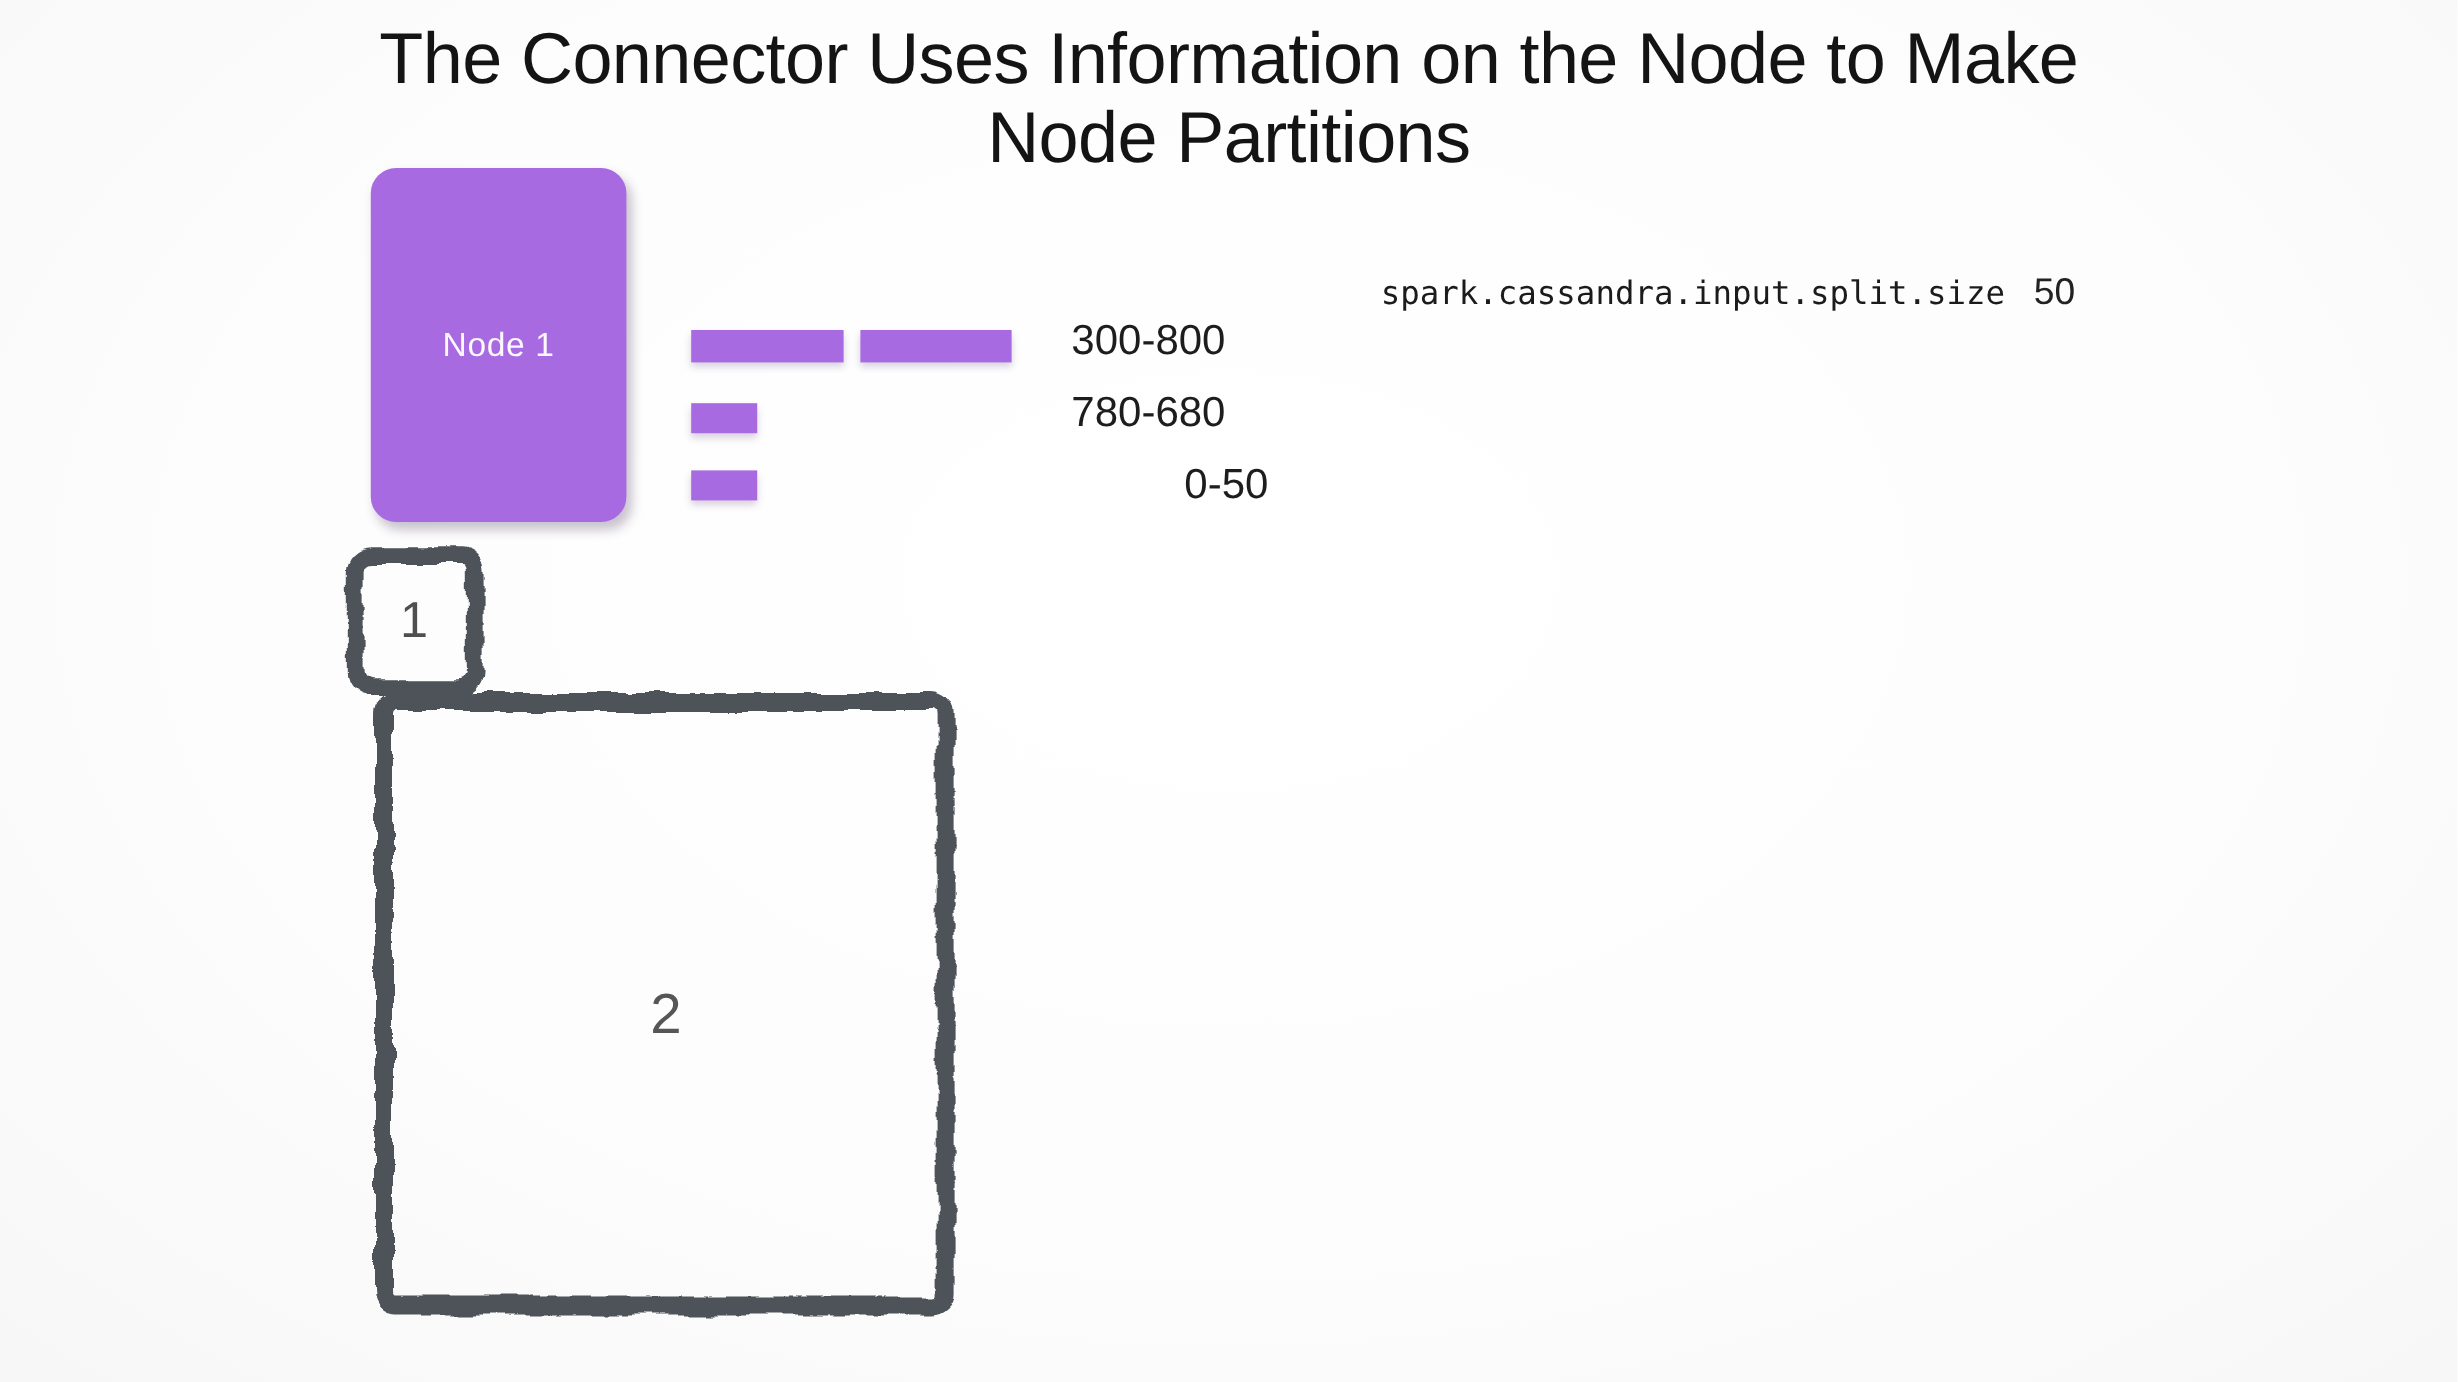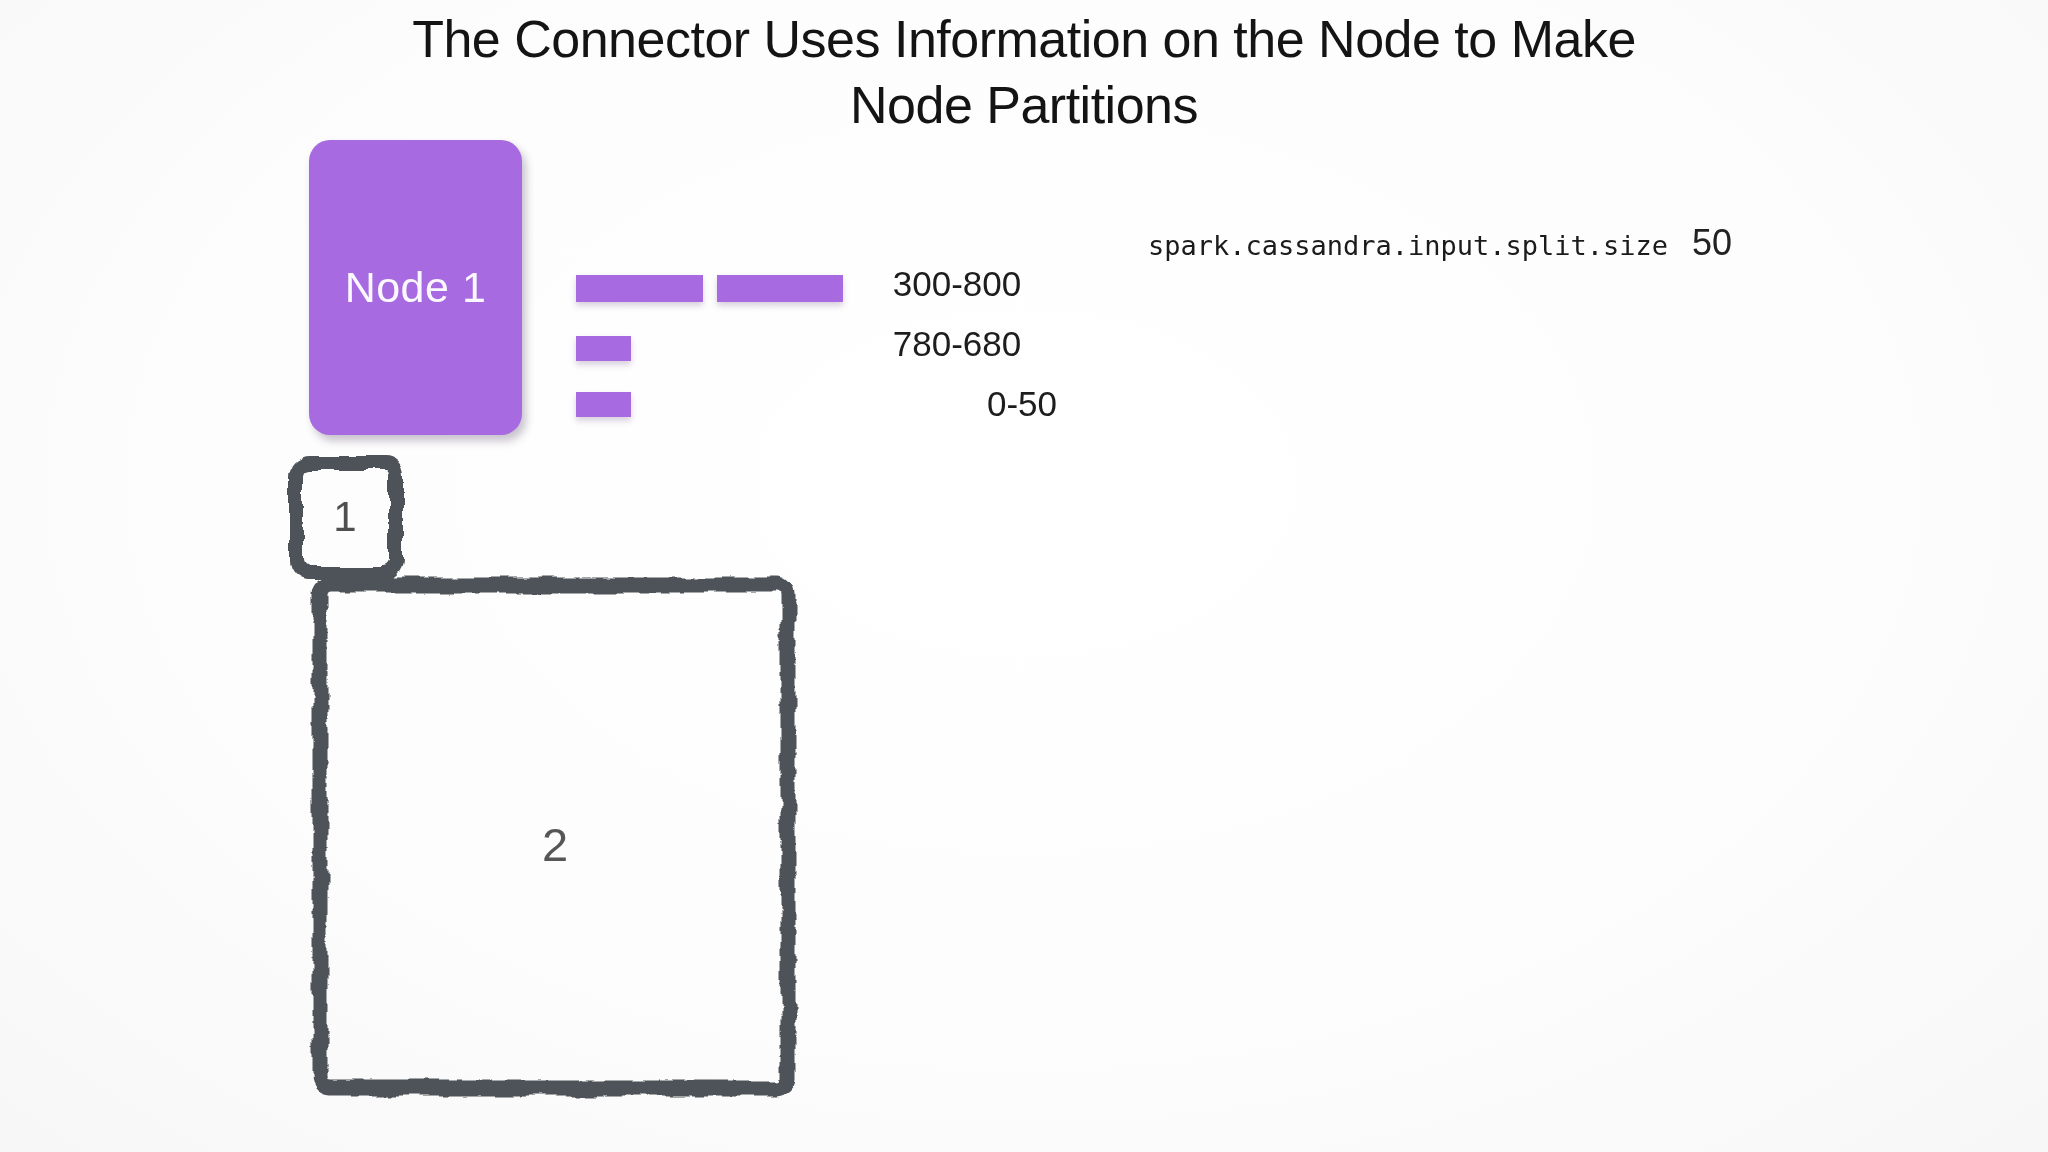--- a/index.html
+++ b/index.html
@@ -7,35 +7,35 @@
     position:relative;
     width:2048px;height:1152px;
     overflow:hidden;
     background:radial-gradient(ellipse at 50% 42%, #ffffff 0%, #fdfdfd 55%, #f7f7f8 100%);
     font-family:"Liberation Sans", sans-serif;
     color:#161616;
   }
 
   
   .title{
-    position:absolute; top:6px; left:0; width:100%;
+    position:absolute; top:16px; left:0; width:100%;
     text-align:center;
-    font-size:52px; line-height:66px; font-weight:300;
+    font-size:60px; line-height:66px; font-weight:300;
     letter-spacing:-0.5px; color:#141414;
   }
 
   
   .node-box{
     position:absolute; left:309px; top:140px; width:213px; height:295px;
     background:#a76ae0; border-radius:21px;
     box-shadow:4px 6px 9px rgba(60,40,80,0.28);
     display:flex; align-items:center; justify-content:center;
   }
   .node-label{
-    font-size:43px; font-weight:300; color:rgba(255,255,255,0.95);
+    font-size:28px; font-weight:300; color:rgba(255,255,255,0.95);
     letter-spacing:0.5px;
   }
 
   
   .bar{
     position:absolute; background:#a76ae0;
     box-shadow:0 4px 6px rgba(80,50,110,0.22);
   }
   .bar-a1{left:576px; top:275px; width:127px; height:27px;}
   .bar-a2{left:717px; top:275px; width:126px; height:27px;}
@@ -54,21 +54,21 @@
 
   
   .config{
     position:absolute; left:1140px; top:216px; width:600px;
     text-align:center; line-height:54px;
     font-family:"DejaVu Sans Mono", monospace;
     font-size:27px; color:#1b1b1b;
   }
   .config .thin-num{
     font-family:"Liberation Sans", sans-serif;
-    font-weight:300; font-size:36px; margin-left:24px; color:#222;
+    font-weight:300; font-size:31px; margin-left:24px; color:#222;
   }
 
   
   .sketch{position:absolute; left:0; top:0; pointer-events:none;}
   .sketch-rect{
     fill:none; stroke:#4d5259; stroke-linejoin:round; stroke-linecap:round;
   }
   .sk-1{stroke-width:14px;}
   .sk-2{stroke-width:15px;}
 

